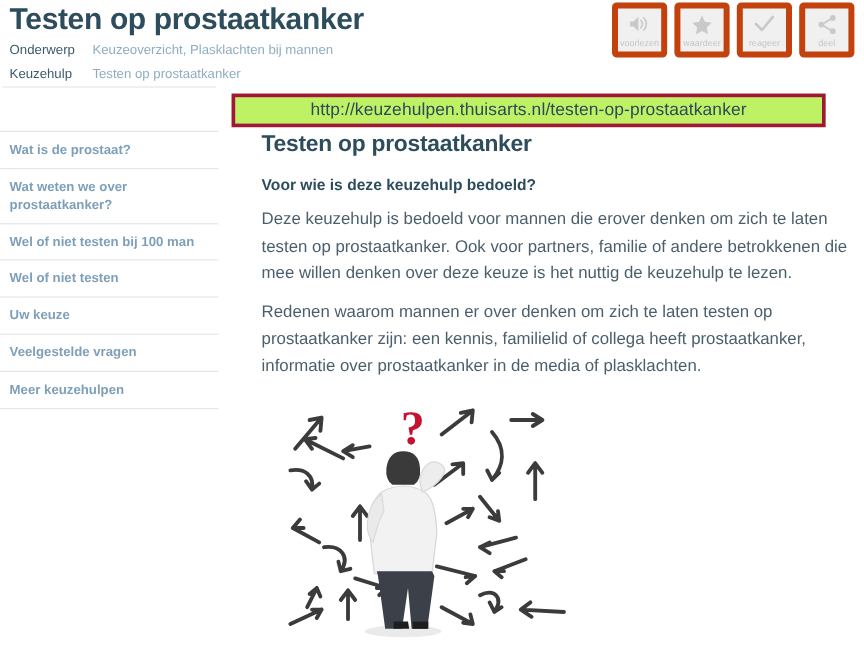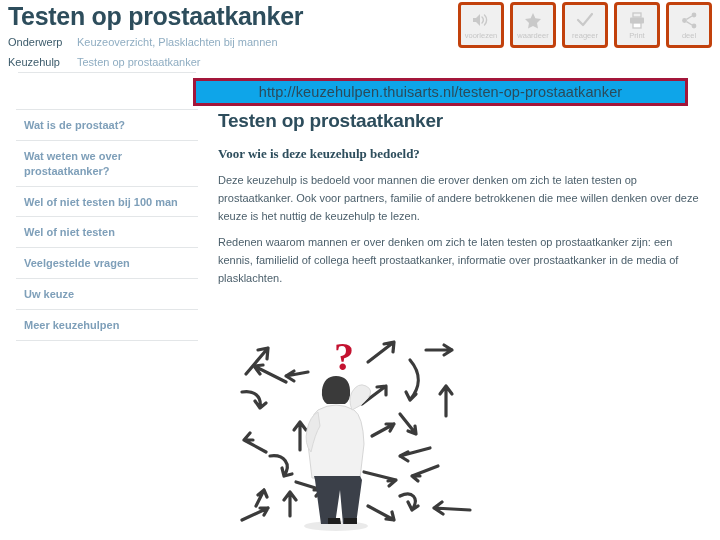--- a/index.html
+++ b/index.html
@@ -61,21 +61,21 @@
     position: absolute;
     right: 8px;
     top: 2px;
     display: flex;
     gap: 6px;
   }
   .tool-btn {
     width: 46px;
     height: 46px;
     background: #f0f0f0;
-    border: 3px solid #c2410c;
+    border: 5px solid #c2410c;
     border-radius: 4px;
     display: flex;
     flex-direction: column;
     align-items: center;
     justify-content: center;
     cursor: pointer;
     box-sizing: border-box;
   }
   .tool-icon {
     height: 20px;
@@ -92,21 +92,20 @@
     line-height: 1;
     white-space: nowrap;
   }
 
   
   .sidebar {
     position: absolute;
     left: 0;
     top: 72px;
     width: 182px;
-    padding-left: 16px;
   }
   .sidebar-top-rule {
     height: 0;
     border-top: 1px solid #e3e6e8;
     margin: 0 2px;
   }
   .sidebar-spacer {
     height: 36px;
   }
   .sidebar-item {
@@ -135,40 +134,39 @@
     font-weight: bold;
     color: #2d4d5c;
     margin: 0 0 14px 0;
     letter-spacing: -0.2px;
   }
   .content-subtitle {
     font-size: 13px;
     font-weight: bold;
     color: #2d4d5c;
     margin: 0 0 10px 0;
-    font-family: Liberation Serif, serif;
   }
   .content-para {
-    font-size: 11px;
+    font-size: 14px;
     line-height: 1.62;
     color: #4b5f6b;
     margin: 0 0 9px 0;
   }
   .content-para.tight { margin-bottom: 13px; }
 
   
   .url-box {
     position: absolute;
     left: 193px;
     top: 78px;
     width: 495px;
     height: 28px;
     box-sizing: border-box;
     border: 3px solid #a3163a;
-    background: #0ea5e9;
+    background: #bef264;
     display: flex;
     align-items: center;
     justify-content: center;
     z-index: 40;
   }
   .url-text {
     font-size: 14.5px;
     color: #2b4a5a;
     letter-spacing: 0.1px;
     white-space: nowrap;
@@ -227,30 +225,20 @@
 
     <div class="tool-btn">
       <span class="tool-icon">
         <svg width="18" height="16" viewBox="0 0 18 16">
           <path d="M2 8 L7 13 L16 2" stroke="#c9c9c9" stroke-width="2.2" fill="none" stroke-linecap="round" stroke-linejoin="round"></path>
         </svg>
       </span>
       <span class="tool-label">reageer</span>
     </div>
 
-    <div class="tool-btn">
-      <span class="tool-icon">
-        <svg width="18" height="17" viewBox="0 0 18 17">
-          <rect x="5" y="1" width="8" height="4" fill="none" stroke="#c9c9c9" stroke-width="1.3"></rect>
-          <rect x="2" y="5.5" width="14" height="6" rx="1" fill="#c9c9c9"></rect>
-          <rect x="5" y="11" width="8" height="5" fill="#fff" stroke="#c9c9c9" stroke-width="1.3"></rect>
-        </svg>
-      </span>
-      <span class="tool-label">Print</span>
-    </div>
 
     <div class="tool-btn">
       <span class="tool-icon">
         <svg width="17" height="17" viewBox="0 0 17 17">
           <circle cx="13" cy="3" r="2.4" fill="#c9c9c9"></circle>
           <circle cx="13" cy="14" r="2.4" fill="#c9c9c9"></circle>
           <circle cx="3.5" cy="8.5" r="2.4" fill="#c9c9c9"></circle>
           <path d="M5.5 7.4 L11 4 M5.5 9.6 L11 13" stroke="#c9c9c9" stroke-width="1.4"></path>
         </svg>
       </span>
@@ -259,22 +247,22 @@
 
   </div>
 
   <div class="sidebar">
     <div class="sidebar-top-rule"></div>
     <div class="sidebar-spacer"></div>
     <div class="sidebar-item">Wat is de prostaat?</div>
     <div class="sidebar-item">Wat weten we over prostaatkanker?</div>
     <div class="sidebar-item">Wel of niet testen bij 100 man</div>
     <div class="sidebar-item">Wel of niet testen</div>
+    <div class="sidebar-item">Uw keuze</div>
     <div class="sidebar-item">Veelgestelde vragen</div>
-    <div class="sidebar-item">Uw keuze</div>
     <div class="sidebar-item">Meer keuzehulpen</div>
   </div>
 
   <div class="content">
     <h1 class="content-title">Testen op prostaatkanker</h1>
     <h2 class="content-subtitle">Voor wie is deze keuzehulp bedoeld?</h2>
     <p class="content-para">Deze keuzehulp is bedoeld voor mannen die erover denken om zich te laten testen op prostaatkanker. Ook voor partners, familie of andere betrokkenen die mee willen denken over deze keuze is het nuttig de keuzehulp te lezen.</p>
     <p class="content-para tight">Redenen waarom mannen er over denken om zich te laten testen op prostaatkanker zijn: een kennis, familielid of collega heeft prostaatkanker, informatie over prostaatkanker in de media of plasklachten.</p>
   </div>
 

